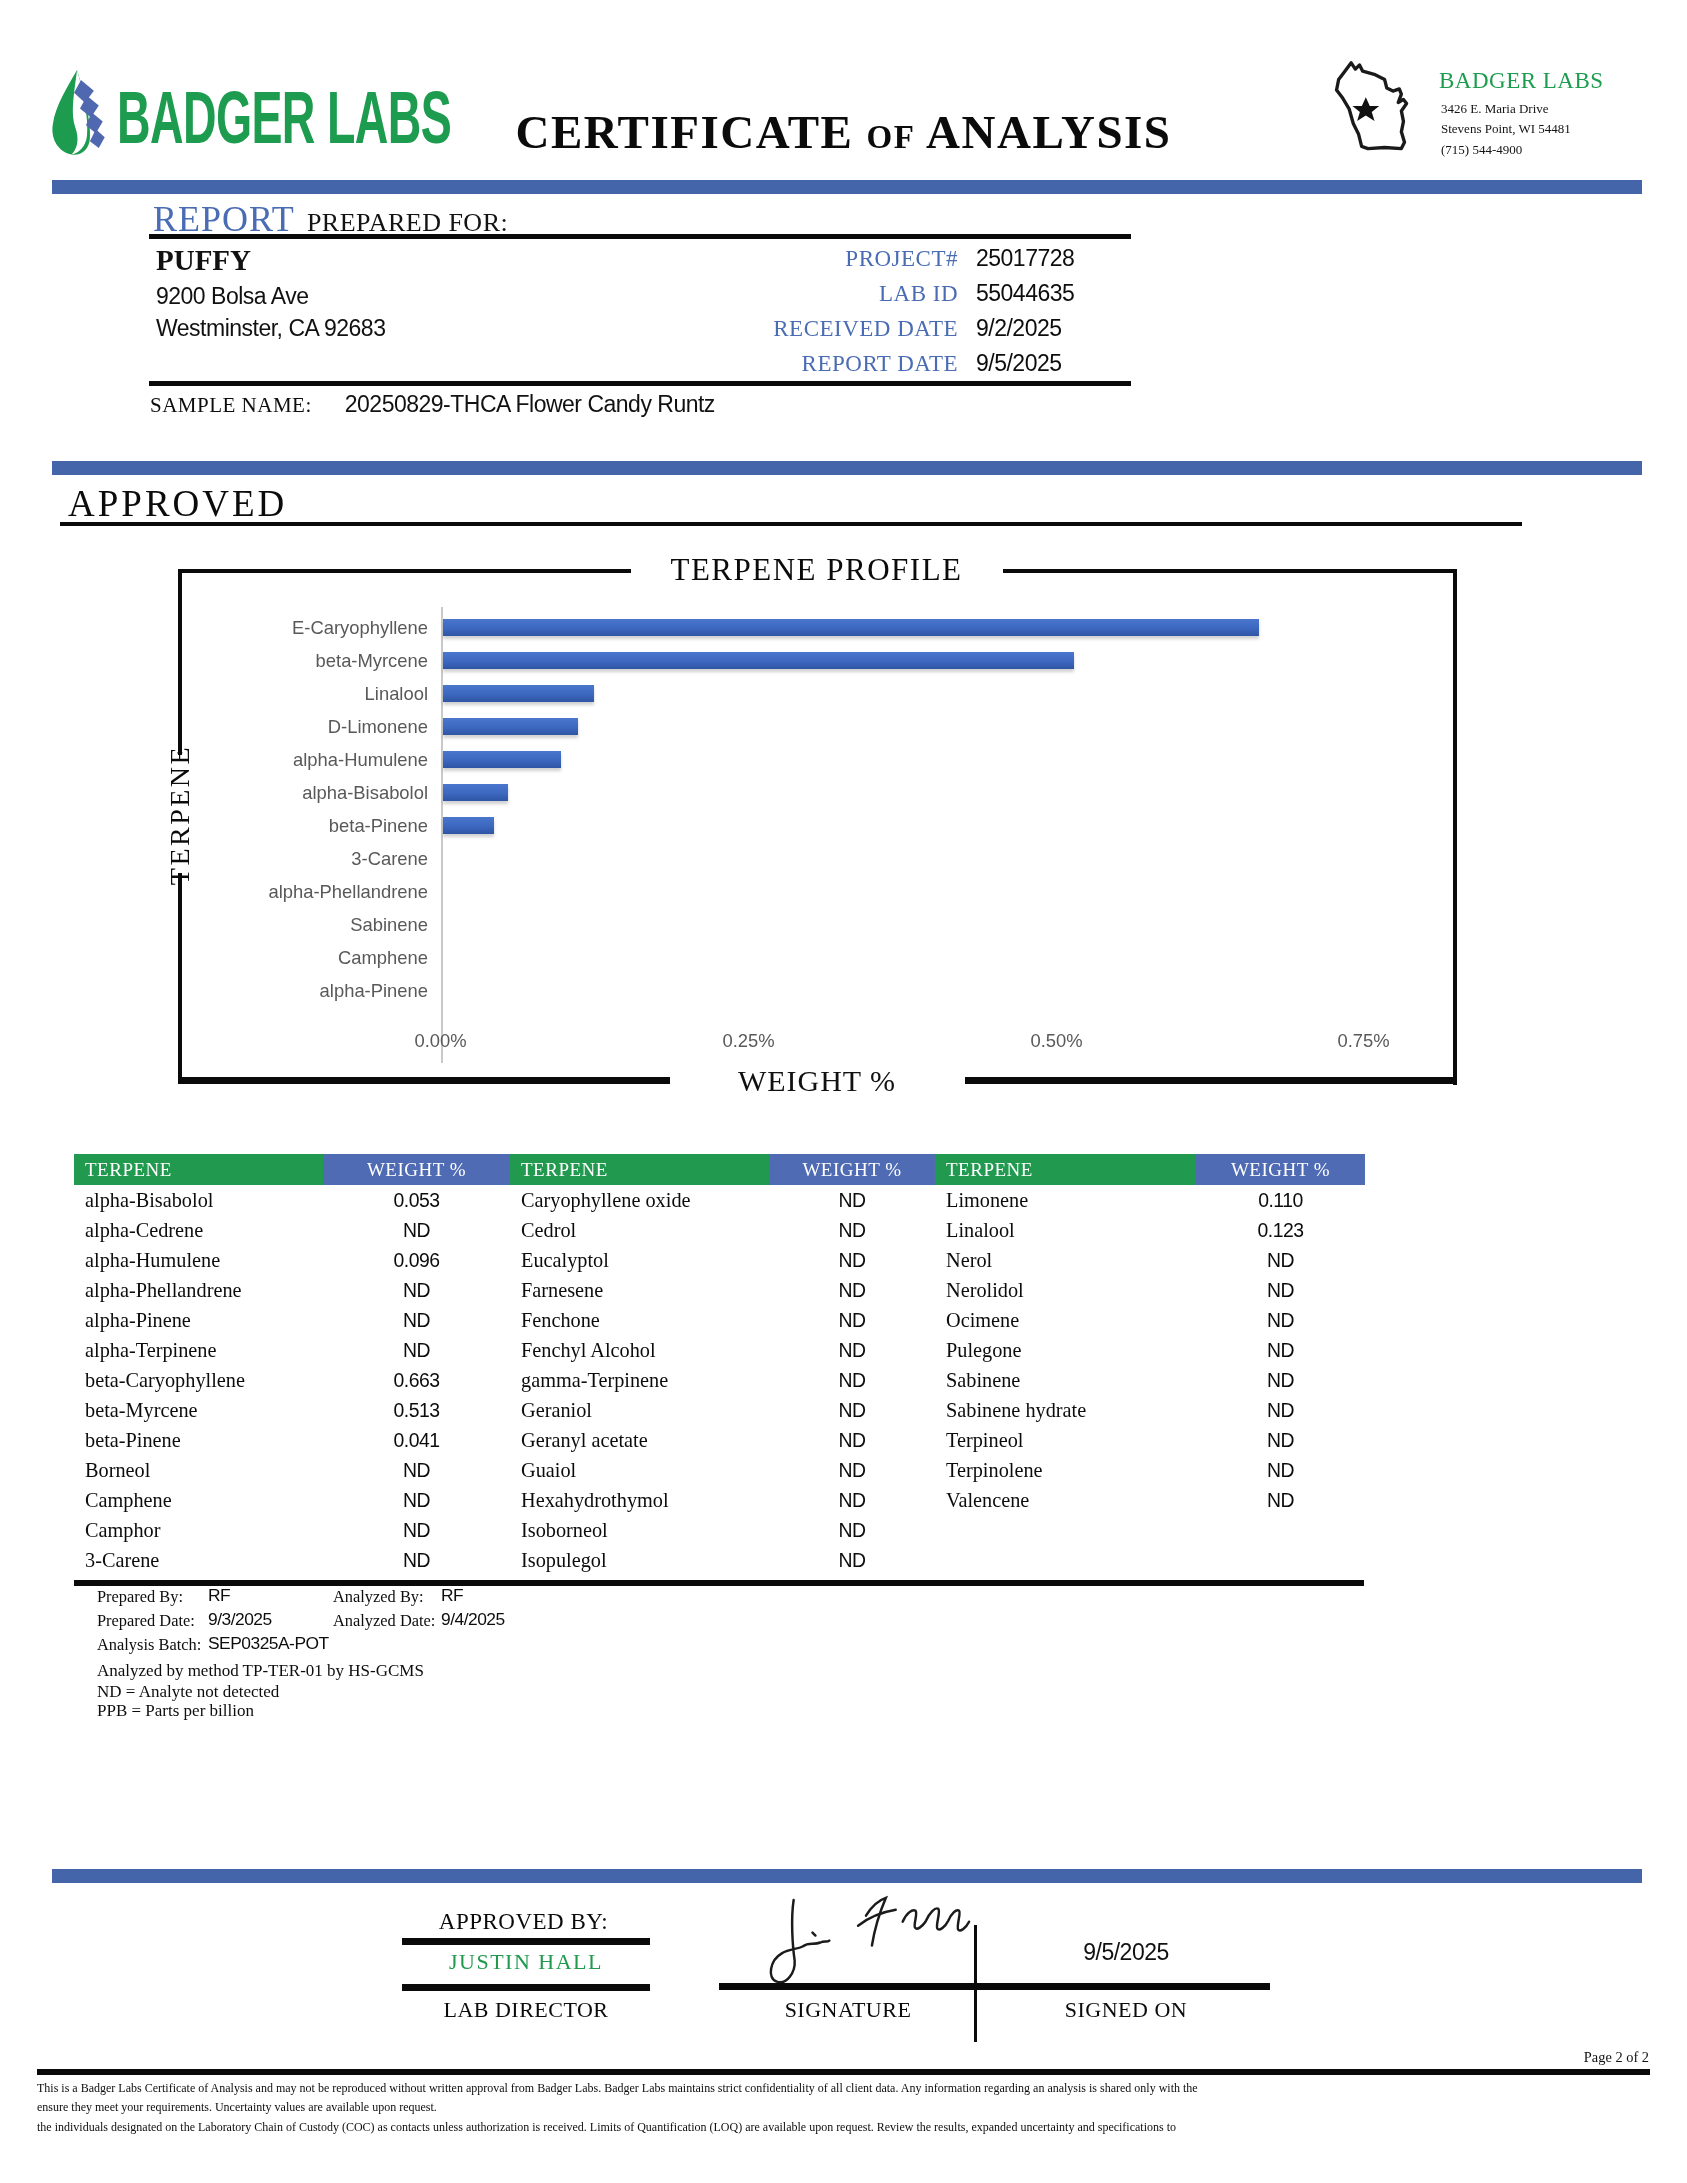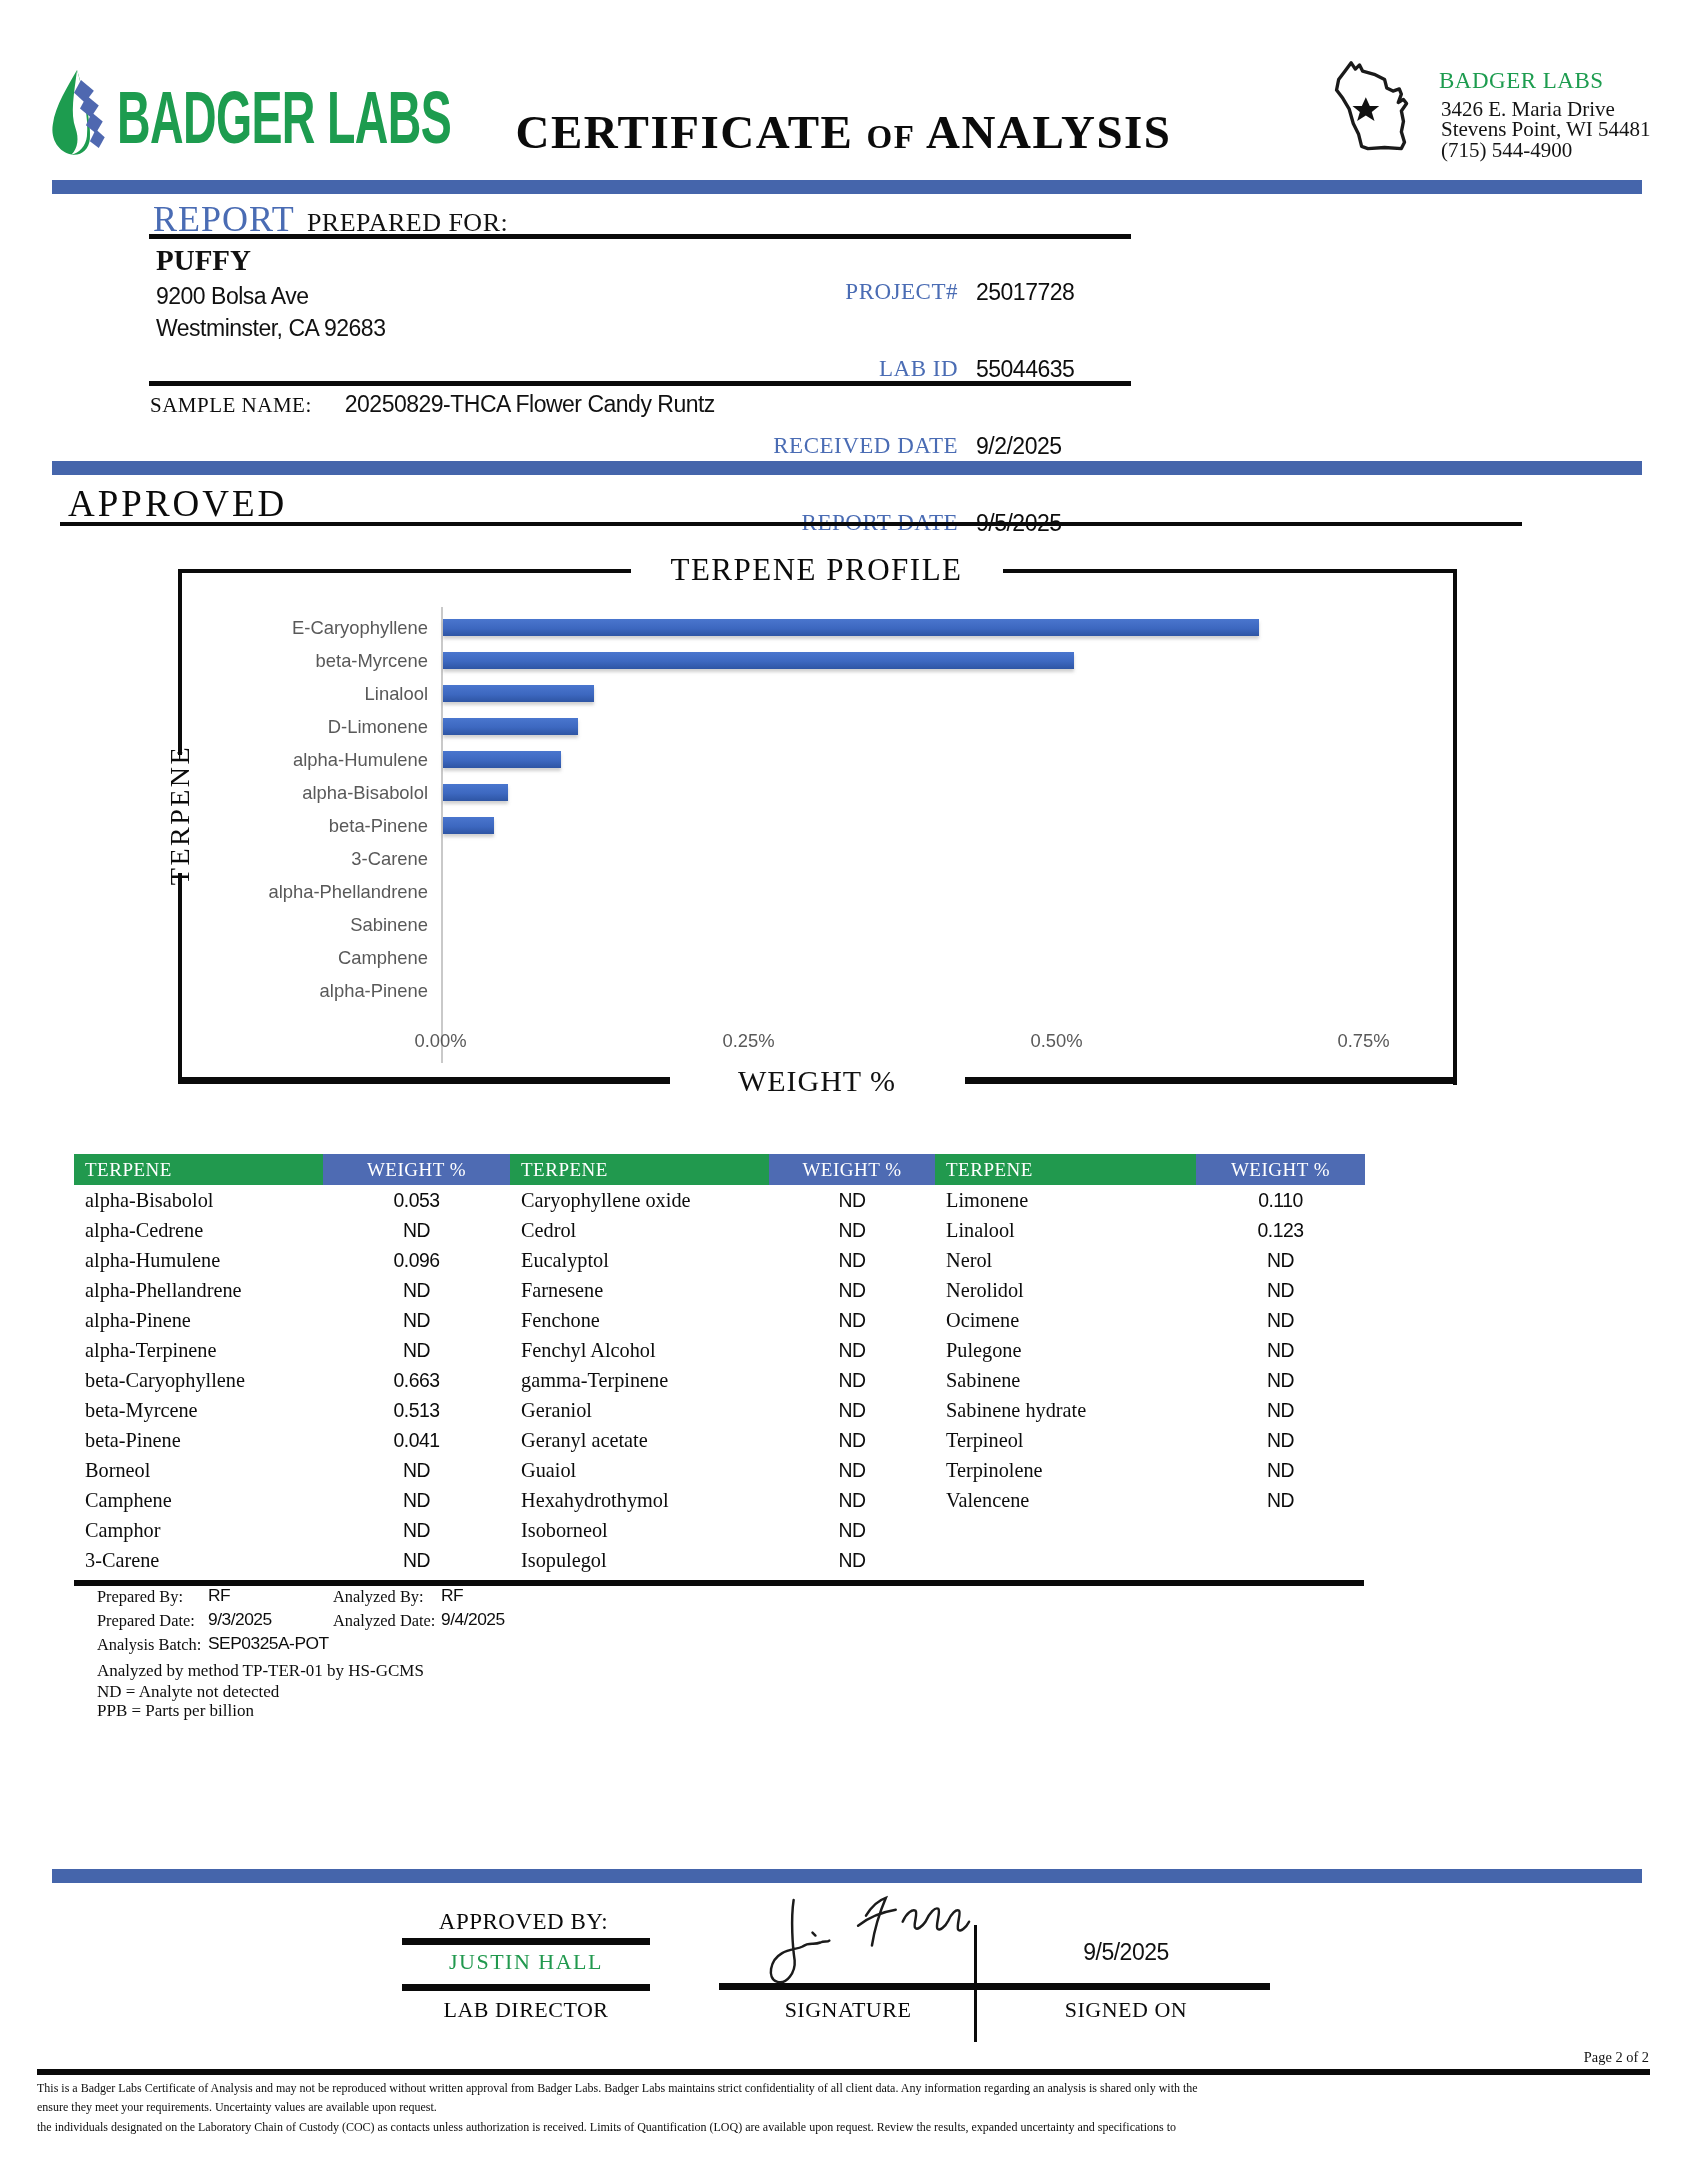--- a/index.html
+++ b/index.html
@@ -11,29 +11,29 @@
   .thick-line{position:absolute;background:#0a0a0a;}
 
   
   .logo-text{position:absolute;left:117px;top:80px;font-family:"Liberation Sans",sans-serif;
              font-weight:bold;font-size:75px;line-height:1;color:#1d9c4f;letter-spacing:-1px;
              transform:scaleX(0.62);transform-origin:left top;white-space:nowrap;}
   .coa-title{position:absolute;left:496px;top:105px;width:695px;text-align:center;
              font-weight:bold;font-size:47px;letter-spacing:1.5px;color:#0b0b0b;white-space:nowrap;}
   .coa-title .of{font-size:33px;}
   .lab-name{position:absolute;left:1439px;top:68px;font-size:23px;color:#1d9c4f;letter-spacing:0.5px;}
-  .lab-addr{position:absolute;left:1441px;top:99px;font-size:21px;line-height:20.3px;color:#141414;}
+  .lab-addr{position:absolute;left:1441px;top:99px;font-size:13px;line-height:20.3px;color:#141414;}
 
   
   .rep-head{position:absolute;left:153px;top:198px;white-space:nowrap;}
   .rep-head .r1{font-size:36px;color:#4a6cb4;letter-spacing:1px;}
   .rep-head .r2{font-size:26px;color:#131313;margin-left:12px;letter-spacing:0.5px;}
   .client{position:absolute;left:156px;}
   .fields-wrap{position:absolute;left:149px;top:237px;width:982px;}
-  .field-row{display:flex;height:35px;align-items:flex-start;margin-top:42px;}
+  .field-row{display:flex;height:35px;align-items:flex-end;}
   .rf-label{flex:0 0 809px;text-align:right;font-size:23px;color:#4a6cb4;letter-spacing:0.5px;}
   .rf-value{margin-left:18px;font-family:"Liberation Sans",sans-serif;font-size:23px;color:#0d0d0d;letter-spacing:-0.5px;}
   .sample-row{position:absolute;left:150px;top:391px;white-space:nowrap;}
   .sample-row .lbl{font-size:21px;letter-spacing:0.5px;color:#0d0d0d;}
   .sample-row .val{font-family:"Liberation Sans",sans-serif;font-size:23px;margin-left:31px;letter-spacing:-0.5px;}
 
   
   .terp-heading{position:absolute;left:68px;top:482px;font-size:37px;letter-spacing:3px;color:#0b0b0b;}
 
   

